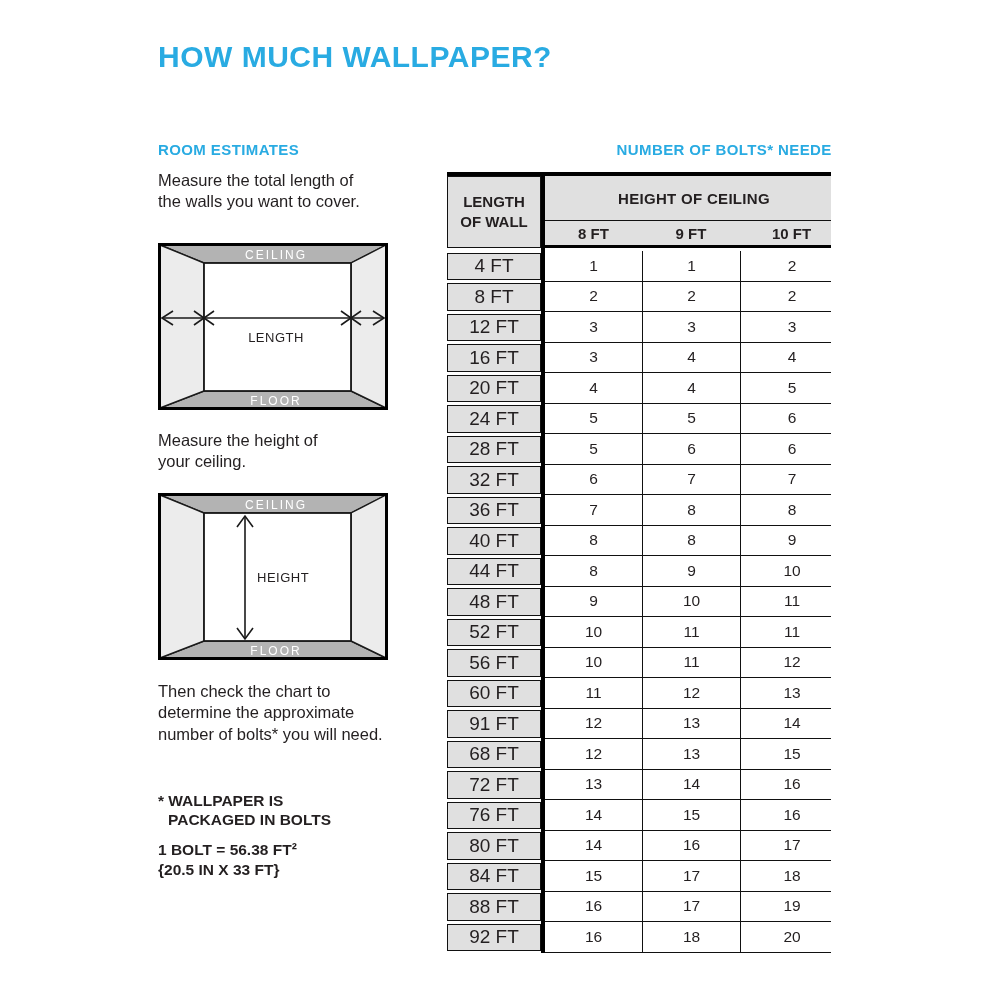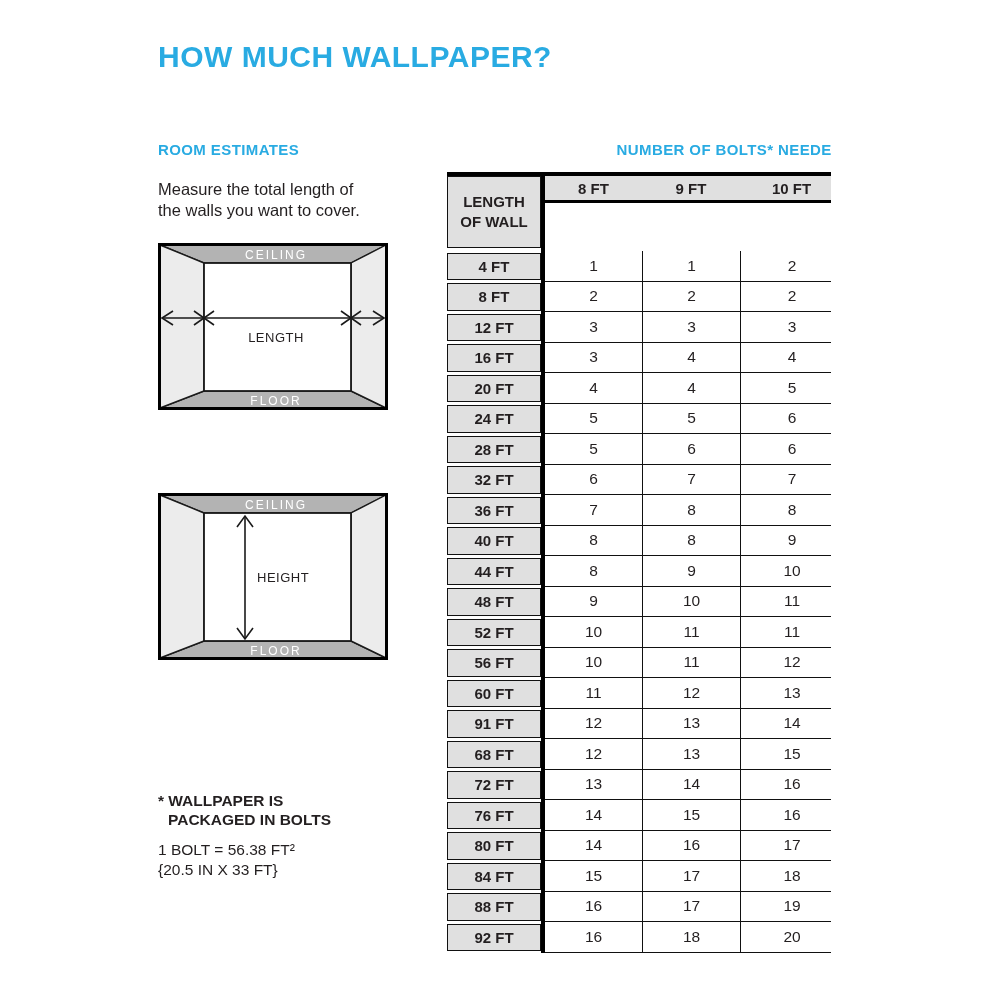--- a/index.html
+++ b/index.html
@@ -22,34 +22,34 @@
   }
   .section-heading{
     font-size:15px;font-weight:700;color:var(--accent);letter-spacing:.4px;
   }
   .h-room{position:absolute;left:158px;top:141px;}
   .h-table{position:absolute;left:447px;top:141px;width:396px;text-align:right;}
   .body-text{
     position:absolute;left:158px;width:270px;
     font-size:16.5px;line-height:1.3;color:var(--ink);white-space:pre-line;
   }
-  .p1{top:179px;}
+  .p1{top:170px;}
   .p2{top:430px;}
   .p3{top:681px;}
   .diagram{position:absolute;left:158px;width:230px;height:167px;}
   .d1{top:243px;}
   .d2{top:493px;}
   .footnote{
     position:absolute;left:158px;top:791px;
     font-size:15.5px;font-weight:700;line-height:1.25;
   }
   .footnote .fn2{margin-left:10px;}
   .boltinfo{
     position:absolute;left:158px;top:840px;
-    font-size:15.5px;font-weight:400;line-height:1.3;
+    font-size:15.5px;font-weight:700;line-height:1.3;
   }
   
   .bolt-table{
     position:absolute;left:447px;top:172px;width:396px;
     border-top:4px solid #000;
   }
   .thead{display:flex;}
   .th-label{width:94px;}
   .th-label-box{
     height:72px;margin-bottom:3px;background:var(--cellgray);
@@ -70,21 +70,21 @@
   .sub-cell{
     display:flex;align-items:center;justify-content:center;
     font-size:15px;font-weight:700;
   }
   .c1{width:97px;}.c2{width:98px;}.c3{width:103px;flex:1;}
   .trow{display:flex;height:30.5px;}
   .row-label-wrap{width:94px;padding:1.5px 0;}
   .row-label{
     height:100%;background:var(--cellgray);border:1.5px solid #111;
     display:flex;align-items:center;justify-content:center;
-    font-size:15px;font-weight:700;
+    font-size:19px;font-weight:400;
   }
   .cell{
     display:flex;align-items:center;justify-content:center;
     font-size:15.5px;border-bottom:1.6px solid #111;background:#fff;
   }
   .cell.c2,.cell.c3{border-left:1.6px solid #111;}
   svg text{font-family:"Liberation Sans","DejaVu Sans",sans-serif;}
 </style>
 </head>
 <body>
@@ -112,38 +112,43 @@
       <polyline points="15,68 4,75 15,82"></polyline>
       <polyline points="36,68 46,75 36,82"></polyline>
       <polyline points="56,68 46,75 56,82"></polyline>
       <polyline points="183,68 193,75 183,82"></polyline>
       <polyline points="203,68 193,75 203,82"></polyline>
       <polyline points="215,68 226,75 215,82"></polyline>
     </g>
     <text x="118" y="99" text-anchor="middle" font-size="13" fill="#231F20" letter-spacing="0.5">LENGTH</text>
   </svg>
 
+  <div class="body-text p2">Measure the height of
+your ceiling.</div>
 
   <svg class="diagram d2" viewBox="0 0 230 167">
     <polygon points="2,2 228,2 193,20 46,20" fill="#B3B3B3" stroke="#1a1a1a" stroke-width="1.4"></polygon>
     <polygon points="2,165 228,165 193,148 46,148" fill="#B3B3B3" stroke="#1a1a1a" stroke-width="1.4"></polygon>
     <polygon points="2,2 46,20 46,148 2,165" fill="#ECECEC" stroke="#1a1a1a" stroke-width="1.4"></polygon>
     <polygon points="228,2 193,20 193,148 228,165" fill="#ECECEC" stroke="#1a1a1a" stroke-width="1.4"></polygon>
     <rect x="46" y="20" width="147" height="128" fill="#ffffff" stroke="#1a1a1a" stroke-width="1.8"></rect>
     <rect x="1.5" y="1.5" width="227" height="164" fill="none" stroke="#000" stroke-width="3"></rect>
     <text x="118" y="16" text-anchor="middle" font-size="12" letter-spacing="2" fill="#ffffff">CEILING</text>
     <text x="118" y="162" text-anchor="middle" font-size="12" letter-spacing="2" fill="#ffffff">FLOOR</text>
     <g stroke="#1a1a1a" stroke-width="1.6" fill="none">
       <line x1="87" y1="23" x2="87" y2="146"></line>
       <polyline points="79,34 87,23 95,34"></polyline>
       <polyline points="79,135 87,146 95,135"></polyline>
     </g>
     <text x="99" y="89" text-anchor="start" font-size="13" fill="#231F20" letter-spacing="0.5">HEIGHT</text>
   </svg>
 
+  <div class="body-text p3">Then check the chart to
+determine the approximate
+number of bolts* you will need.</div>
 
   <div class="footnote">
     <div class="fn1">* WALLPAPER IS</div>
     <div class="fn2">PACKAGED IN BOLTS</div>
   </div>
 
   <div class="boltinfo">
     <div>1 BOLT = 56.38 FT²</div>
     <div>{20.5 IN X 33 FT}</div>
   </div>
@@ -151,20 +156,21 @@
   <div class="section-heading h-table">NUMBER OF BOLTS* NEEDED</div>
 
   <div class="bolt-table">
     <div class="thead">
       <div class="th-label">
         <div class="th-label-box">LENGTH
 OF WALL</div>
       </div>
       <div class="th-divider"></div>
       <div class="th-right">
+        <div class="group-cell">HEIGHT OF CEILING</div>
         <div class="sub-cells">
           <div class="sub-cell c1">8 FT</div>
           <div class="sub-cell c2">9 FT</div>
           <div class="sub-cell c3">10 FT</div>
         </div>
       </div>
     </div>
     <div class="tbody">
         <div class="trow">
           <div class="row-label-wrap">

